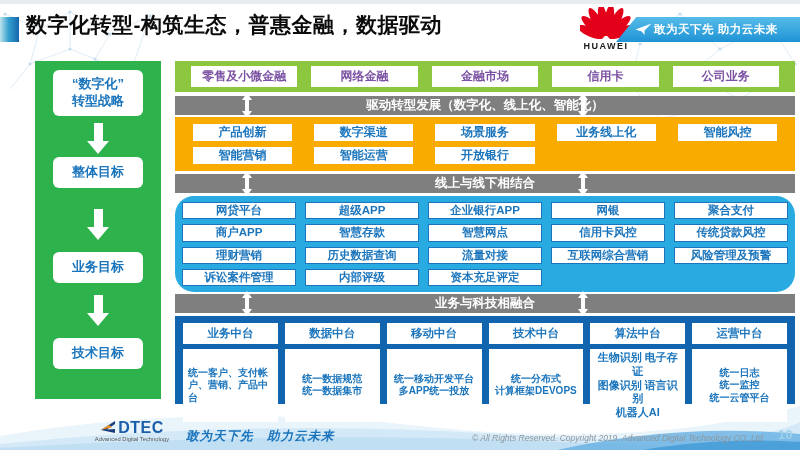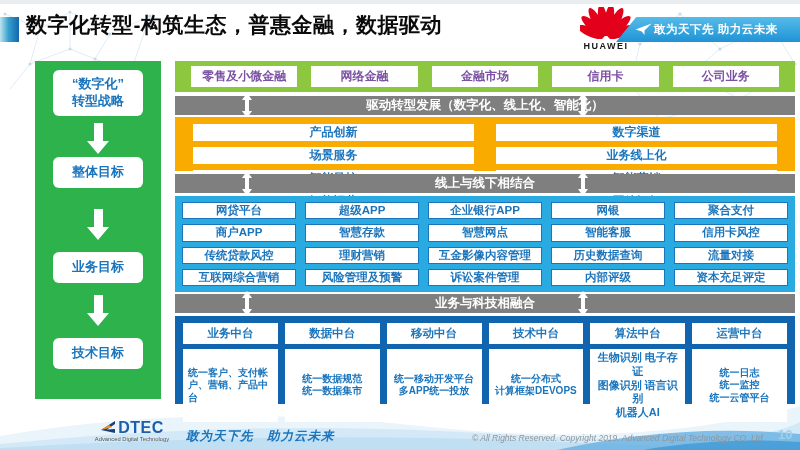--- a/index.html
+++ b/index.html
@@ -59,29 +59,29 @@
     display:flex;align-items:center;justify-content:center;}
   .gray-bar{
     position:absolute;left:0;width:620px;height:19px;background:#7f7f7f;
     color:#fff;font-size:12.5px;font-weight:bold;text-align:center;line-height:19px;
   }
   .gb1{top:35px;} .gb2{top:113px;} .gb3{top:233px;}
   .updown{position:absolute;top:-3px;}
   .ud-left{left:66px;} .ud-right{left:402px;}
   .yellow{
     position:absolute;left:0;top:56px;width:620px;height:54px;background:#faab00;
-    display:grid;grid-template-columns:repeat(2,1fr);grid-template-rows:1fr 1fr;
+    display:grid;grid-template-columns:repeat(5,1fr);grid-template-rows:1fr 1fr;
     gap:6px 22px;padding:7px 18px;box-sizing:border-box;
   }
   .yellow .cell{background:#fff;color:#1b75bc;font-size:12px;font-weight:bold;
     display:flex;align-items:center;justify-content:center;}
   .cyan{
     position:absolute;left:0;top:135px;width:620px;height:96px;background:#29abe2;
     display:grid;grid-template-columns:repeat(5,1fr);grid-template-rows:repeat(4,1fr);
-    gap:5px 9px;padding:6px 7px;box-sizing:border-box;
+    gap:5px 9px;padding:6px 7px;box-sizing:border-box;border-radius:19px;
   }
   .cyan .cell{background:#fff;border:1px solid #1b75bc;color:#1b75bc;
     font-size:11.5px;font-weight:bold;display:flex;align-items:center;justify-content:center;
     white-space:nowrap;overflow:hidden;}
   .dark{
     position:absolute;left:0;top:255px;width:620px;height:88px;background:#1164ae;
     display:grid;grid-template-columns:repeat(6,1fr);gap:7px;padding:7px 8px;box-sizing:border-box;
   }
   .platform{display:flex;flex-direction:column;gap:5px;}
   .platform .head{background:#fff;color:#1b75bc;font-size:11.5px;font-weight:bold;
@@ -241,25 +241,23 @@
 
     <div class="cyan">
       <div class="cell">网贷平台</div>
       <div class="cell">超级APP</div>
       <div class="cell">企业银行APP</div>
       <div class="cell">网银</div>
       <div class="cell">聚合支付</div>
       <div class="cell">商户APP</div>
       <div class="cell">智慧存款</div>
       <div class="cell">智慧网点</div>
-      <div class="cell">智能客服</div>
       <div class="cell">信用卡风控</div>
       <div class="cell">传统贷款风控</div>
       <div class="cell">理财营销</div>
-      <div class="cell">互金影像内容管理</div>
       <div class="cell">历史数据查询</div>
       <div class="cell">流量对接</div>
       <div class="cell">互联网综合营销</div>
       <div class="cell">风险管理及预警</div>
       <div class="cell">诉讼案件管理</div>
       <div class="cell">内部评级</div>
       <div class="cell">资本充足评定</div>
     </div>
 
     <div class="gray-bar gb3">

